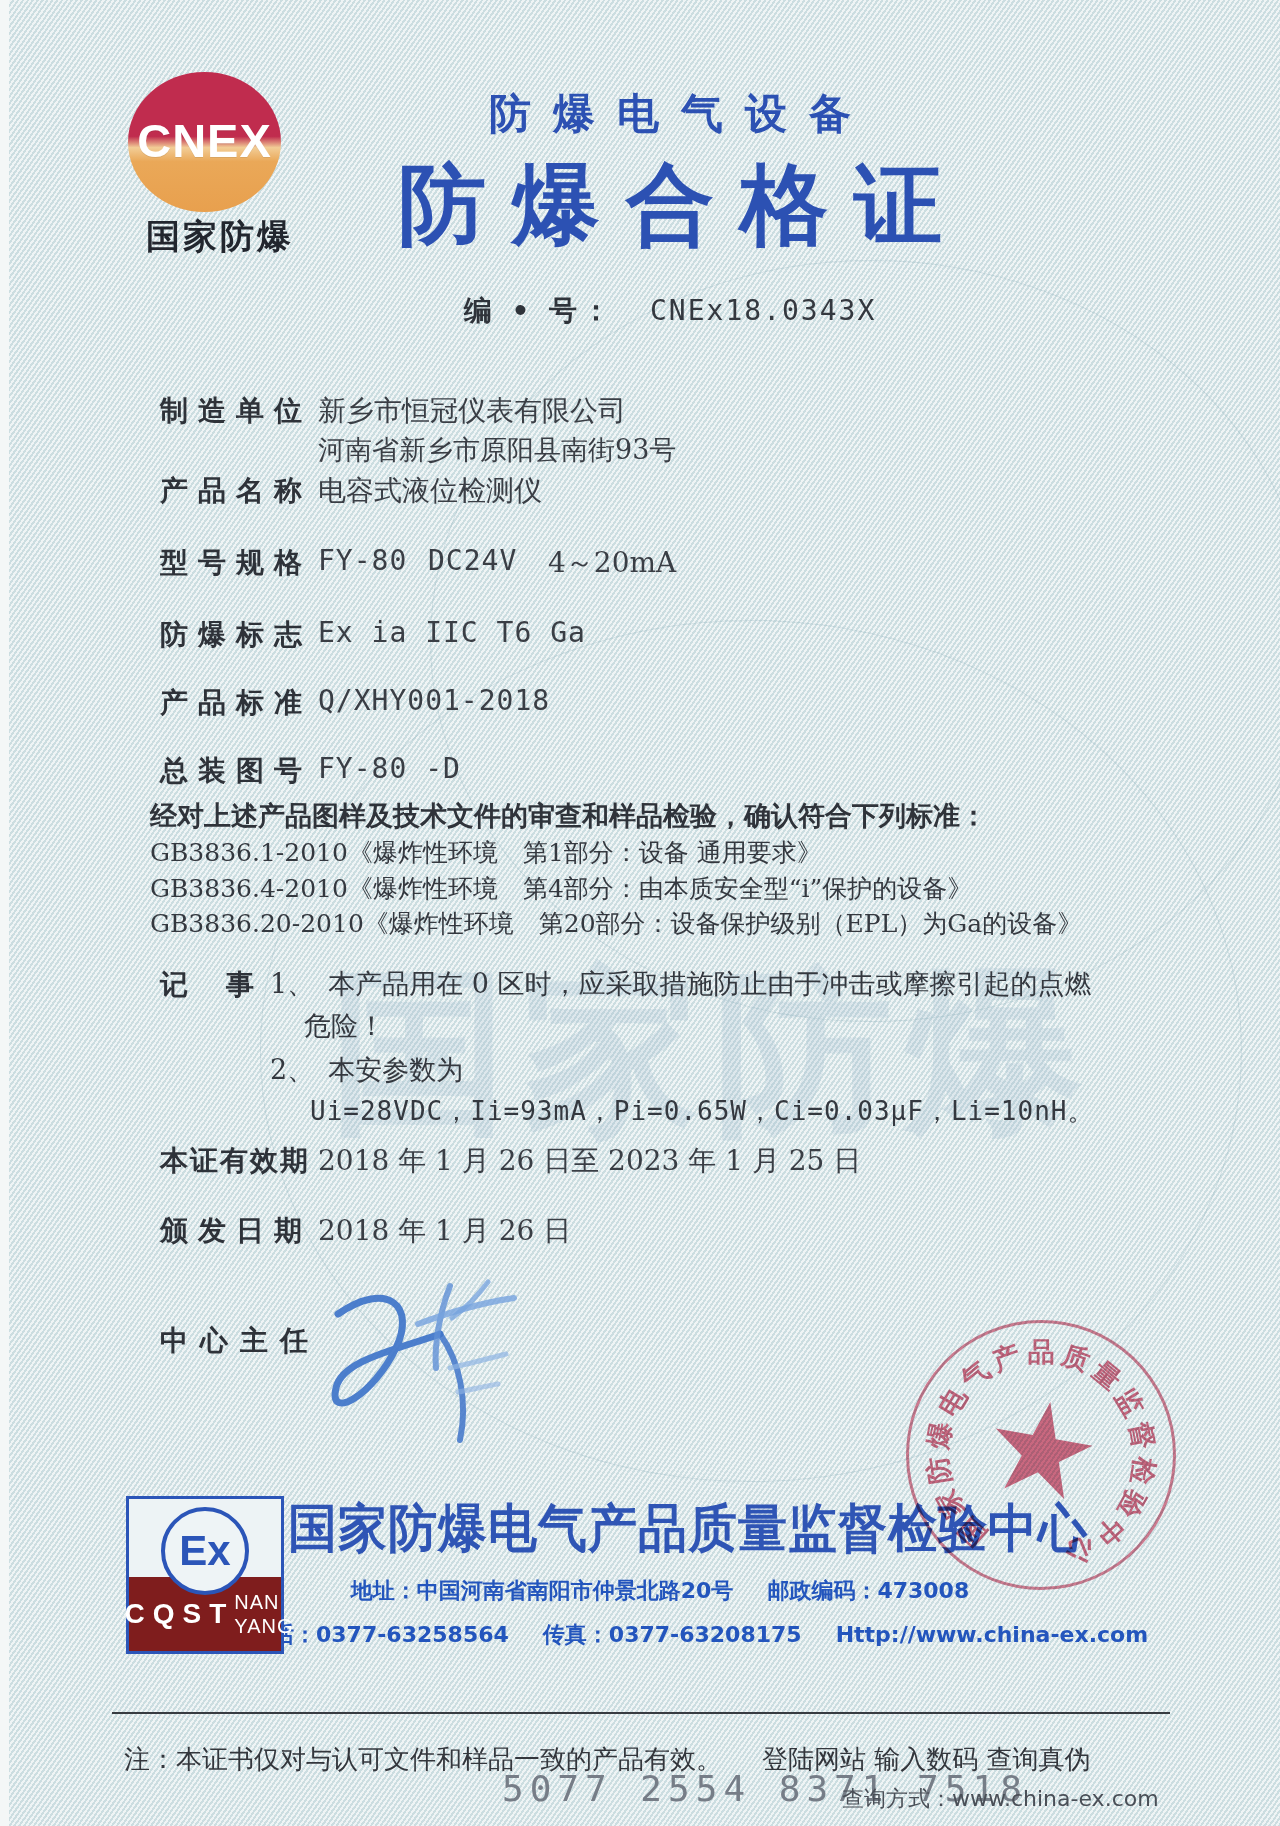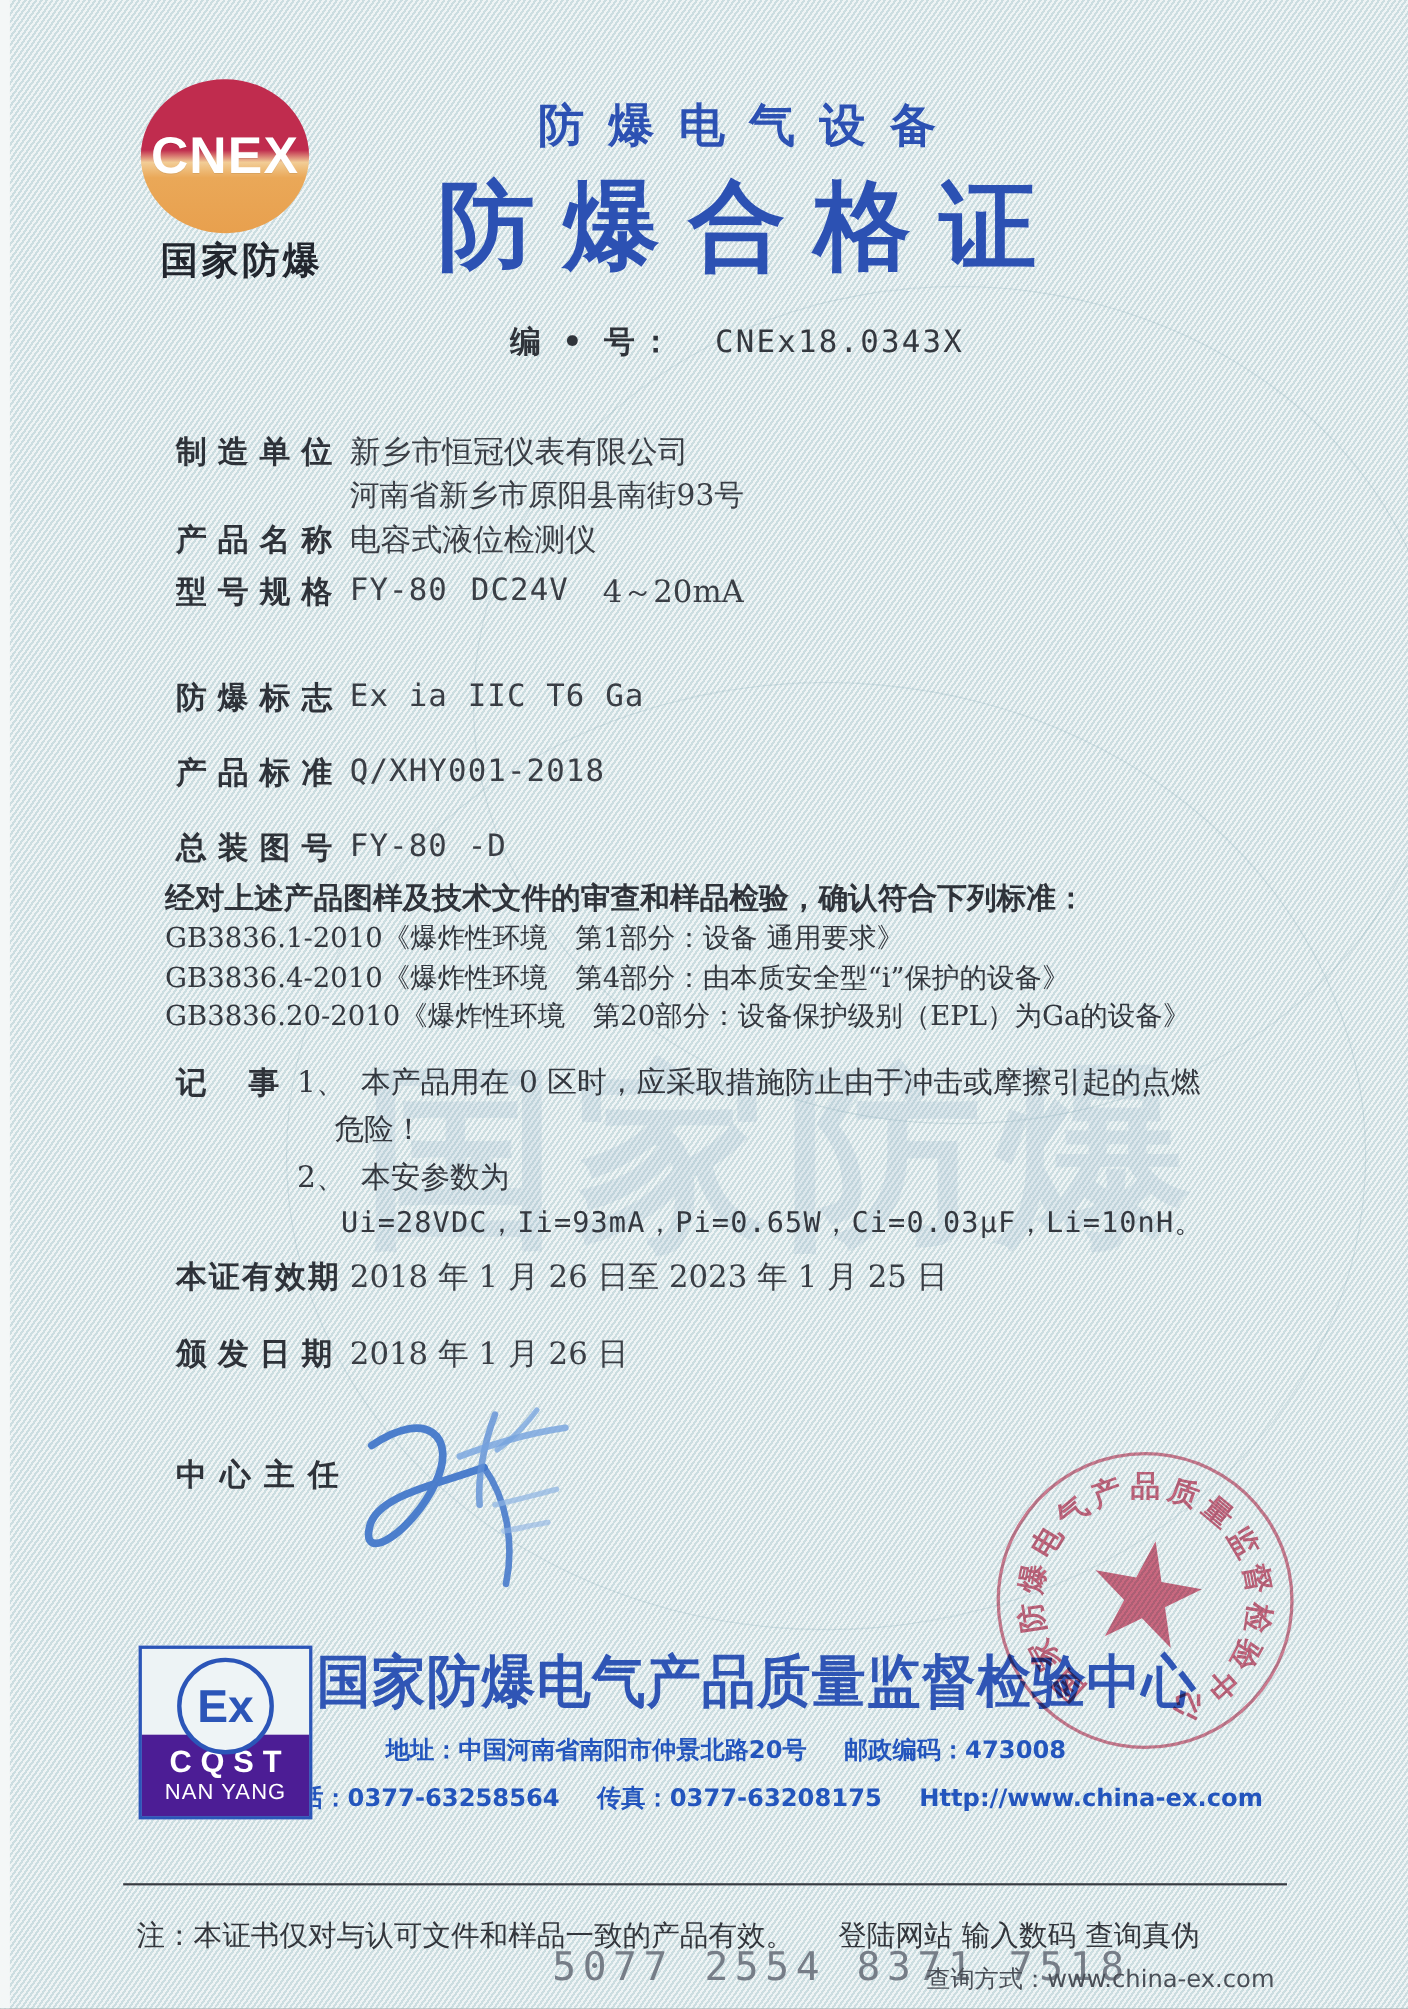--- a/index.html
+++ b/index.html
@@ -86,22 +86,22 @@
     font-family:"DejaVu Sans","Liberation Sans",sans-serif;
   }
   .stamp-char{
     position:absolute;left:50%;top:50%;width:30px;height:30px;margin:-15px 0 0 -15px;
     font-size:27px;font-weight:700;color:#cf5d77;text-align:center;line-height:30px;
   }
 
   
   .exlogo{position:absolute;left:126px;top:1496px;width:152px;height:152px;
     border:3px solid #2b55b8;background:#edf3f5;z-index:3;}
-  .exlogo-bottom{position:absolute;left:0;bottom:0;width:100%;height:74px;background:#4c1d95;
-    display:flex;flex-direction:column;align-items:center;justify-content:center;
+  .exlogo-bottom{position:absolute;left:0;bottom:0;width:100%;height:74px;background:#7f1d1d;
+    display:flex;align-items:center;justify-content:center;
     font-family:"Liberation Sans","DejaVu Sans",sans-serif;color:#fff;}
   .exlogo-cqst{font-size:28px;letter-spacing:8px;text-indent:8px;font-weight:600;line-height:1.1;}
   .exlogo-ny{font-size:20px;letter-spacing:1px;font-weight:400;line-height:1.2;}
   .exlogo-circle{position:absolute;left:50%;top:8px;transform:translateX(-50%);
     width:80px;height:80px;border:4px solid #2b55b8;border-radius:50%;background:#eef4f6;
     display:flex;align-items:center;justify-content:center;z-index:2;}
   .exlogo-ex{font-family:"Liberation Sans","DejaVu Sans",sans-serif;
     font-size:42px;font-weight:800;color:#2b55b8;}
 
   .issuer-name{position:absolute;left:288px;top:1496px;width:780px;
@@ -150,21 +150,21 @@
     <span class="flabel">制造单位</span>
     <span class="fvalue">新乡市恒冠仪表有限公司</span>
   </div>
   <div class="row" style="top:432px">
     <span class="fvalue" style="font-size:27px">河南省新乡市原阳县南街93号</span>
   </div>
   <div class="row" style="top:472px">
     <span class="flabel">产品名称</span>
     <span class="fvalue">电容式液位检测仪</span>
   </div>
-  <div class="row" style="top:519px">
+  <div class="row" style="top:544px">
     <span class="flabel">型号规格</span>
     <span class="fvalue mono">FY-80</span>
     <span class="fvalue mono v2">DC24V</span>
     <span class="fvalue v3">4～20mA</span>
   </div>
   <div class="row" style="top:616px">
     <span class="flabel">防爆标志</span>
     <span class="fvalue mono">Ex ia IIC T6 Ga</span>
   </div>
   <div class="row" style="top:684px">

